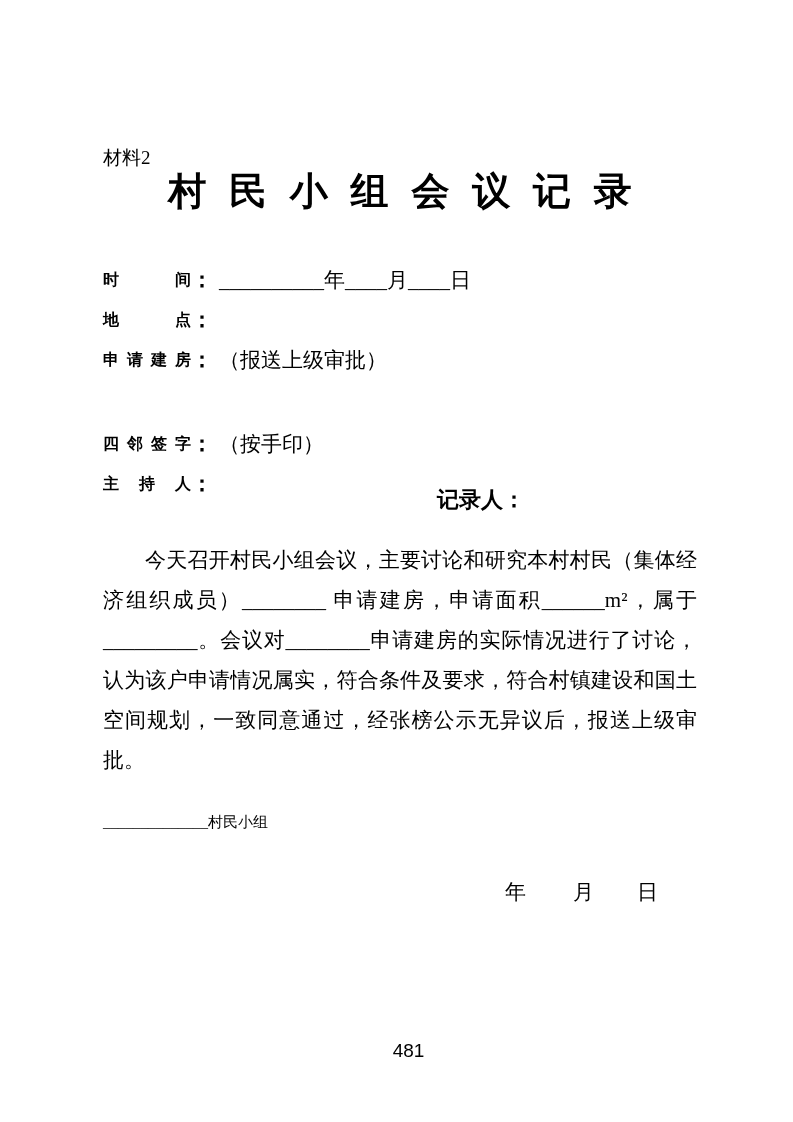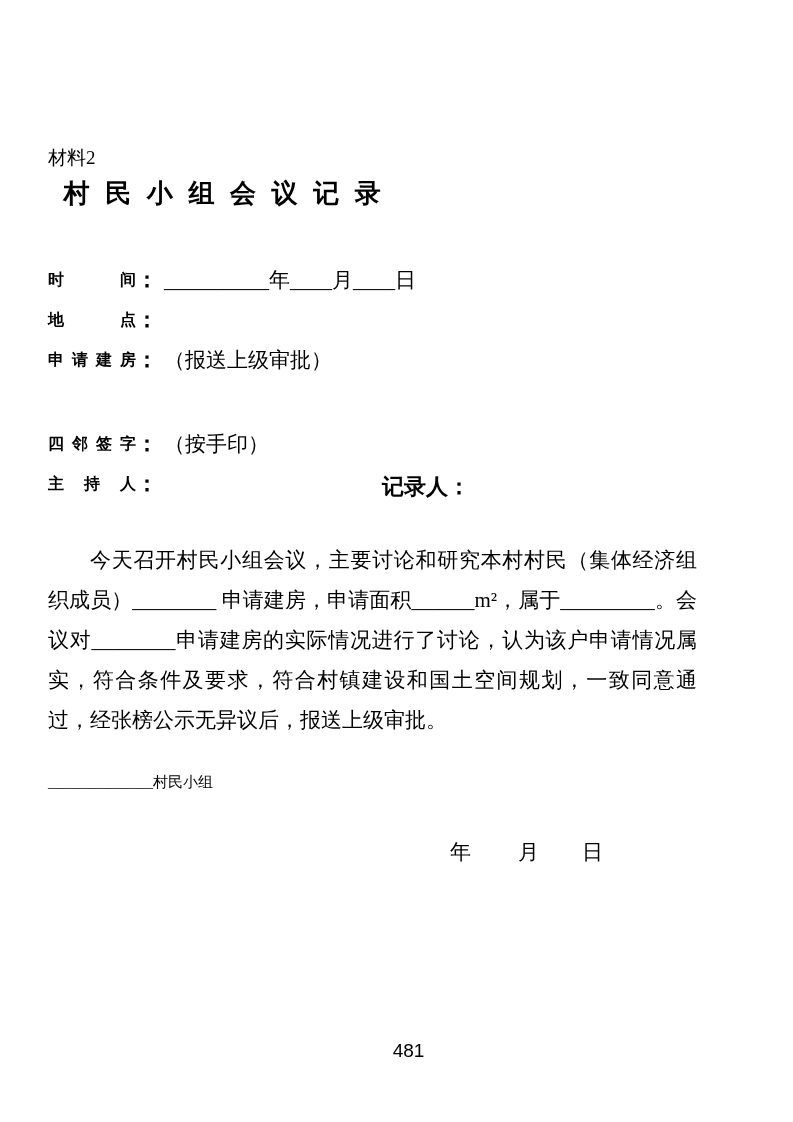--- a/index.html
+++ b/index.html
@@ -5,36 +5,36 @@
   html, body { margin: 0; padding: 0; background: #ffffff; }
   .page {
     position: relative;
     width: 793px;
     height: 1122px;
     background: #ffffff;
     color: #000000;
     font-family: "Liberation Serif", "DejaVu Serif", serif;
     overflow: hidden;
     box-sizing: border-box;
-    padding: 146px 96px 0 48px;
+    padding: 146px 96px 0 103px;
   }
   .material {
     font-size: 19px;
     line-height: 24px;
     font-family: "Liberation Serif", "DejaVu Serif", serif;
   }
   .title {
     margin: 6px 0 0 0;
-    font-size: 26px;
+    font-size: 38px;
     line-height: 36px;
     font-weight: bold;
-    text-align: left;
+    text-align: center;
     letter-spacing: 0.6em;
     text-indent: 0.6em;
-    font-family: Liberation Serif, serif;
+    font-family: Liberation Mono, monospace;
   }
   .fields { margin-top: 48px; }
   .field-line {
     line-height: 40px;
     font-size: 21px;
     white-space: nowrap;
   }
   .flabel {
     display: inline-block;
     width: 88px;
@@ -53,21 +53,21 @@
   .fvalue {
     font-size: 21px;
     margin-left: 6px;
     font-family: "Liberation Serif", "DejaVu Serif", serif;
   }
   .gap-neighbors { margin-top: 44px; }
   .host-row { position: relative; }
   .recorder {
     position: absolute;
     left: 334px;
-    top: 3px;
+    top: 16px;
     line-height: 40px;
   }
   .recorder .rlabel {
     font-weight: bold;
     font-size: 22px;
     font-family: "Liberation Sans", "DejaVu Sans", sans-serif;
   }
   .paragraph {
     margin: 36px 0 0 0;
     font-size: 21px;

